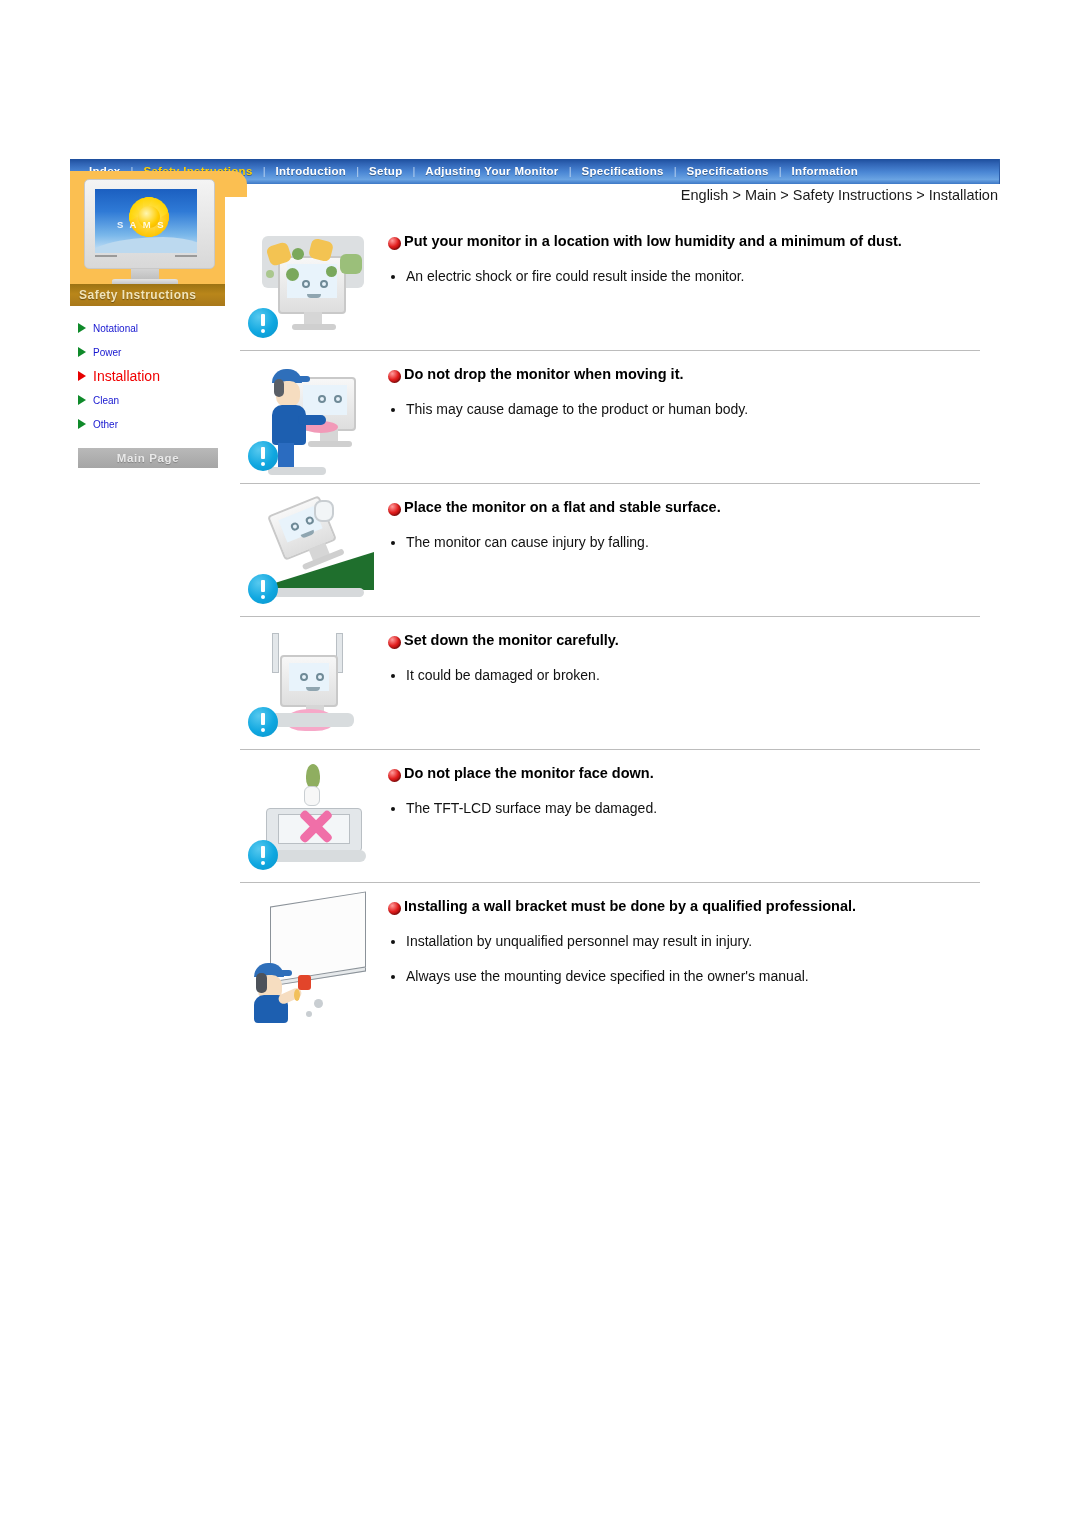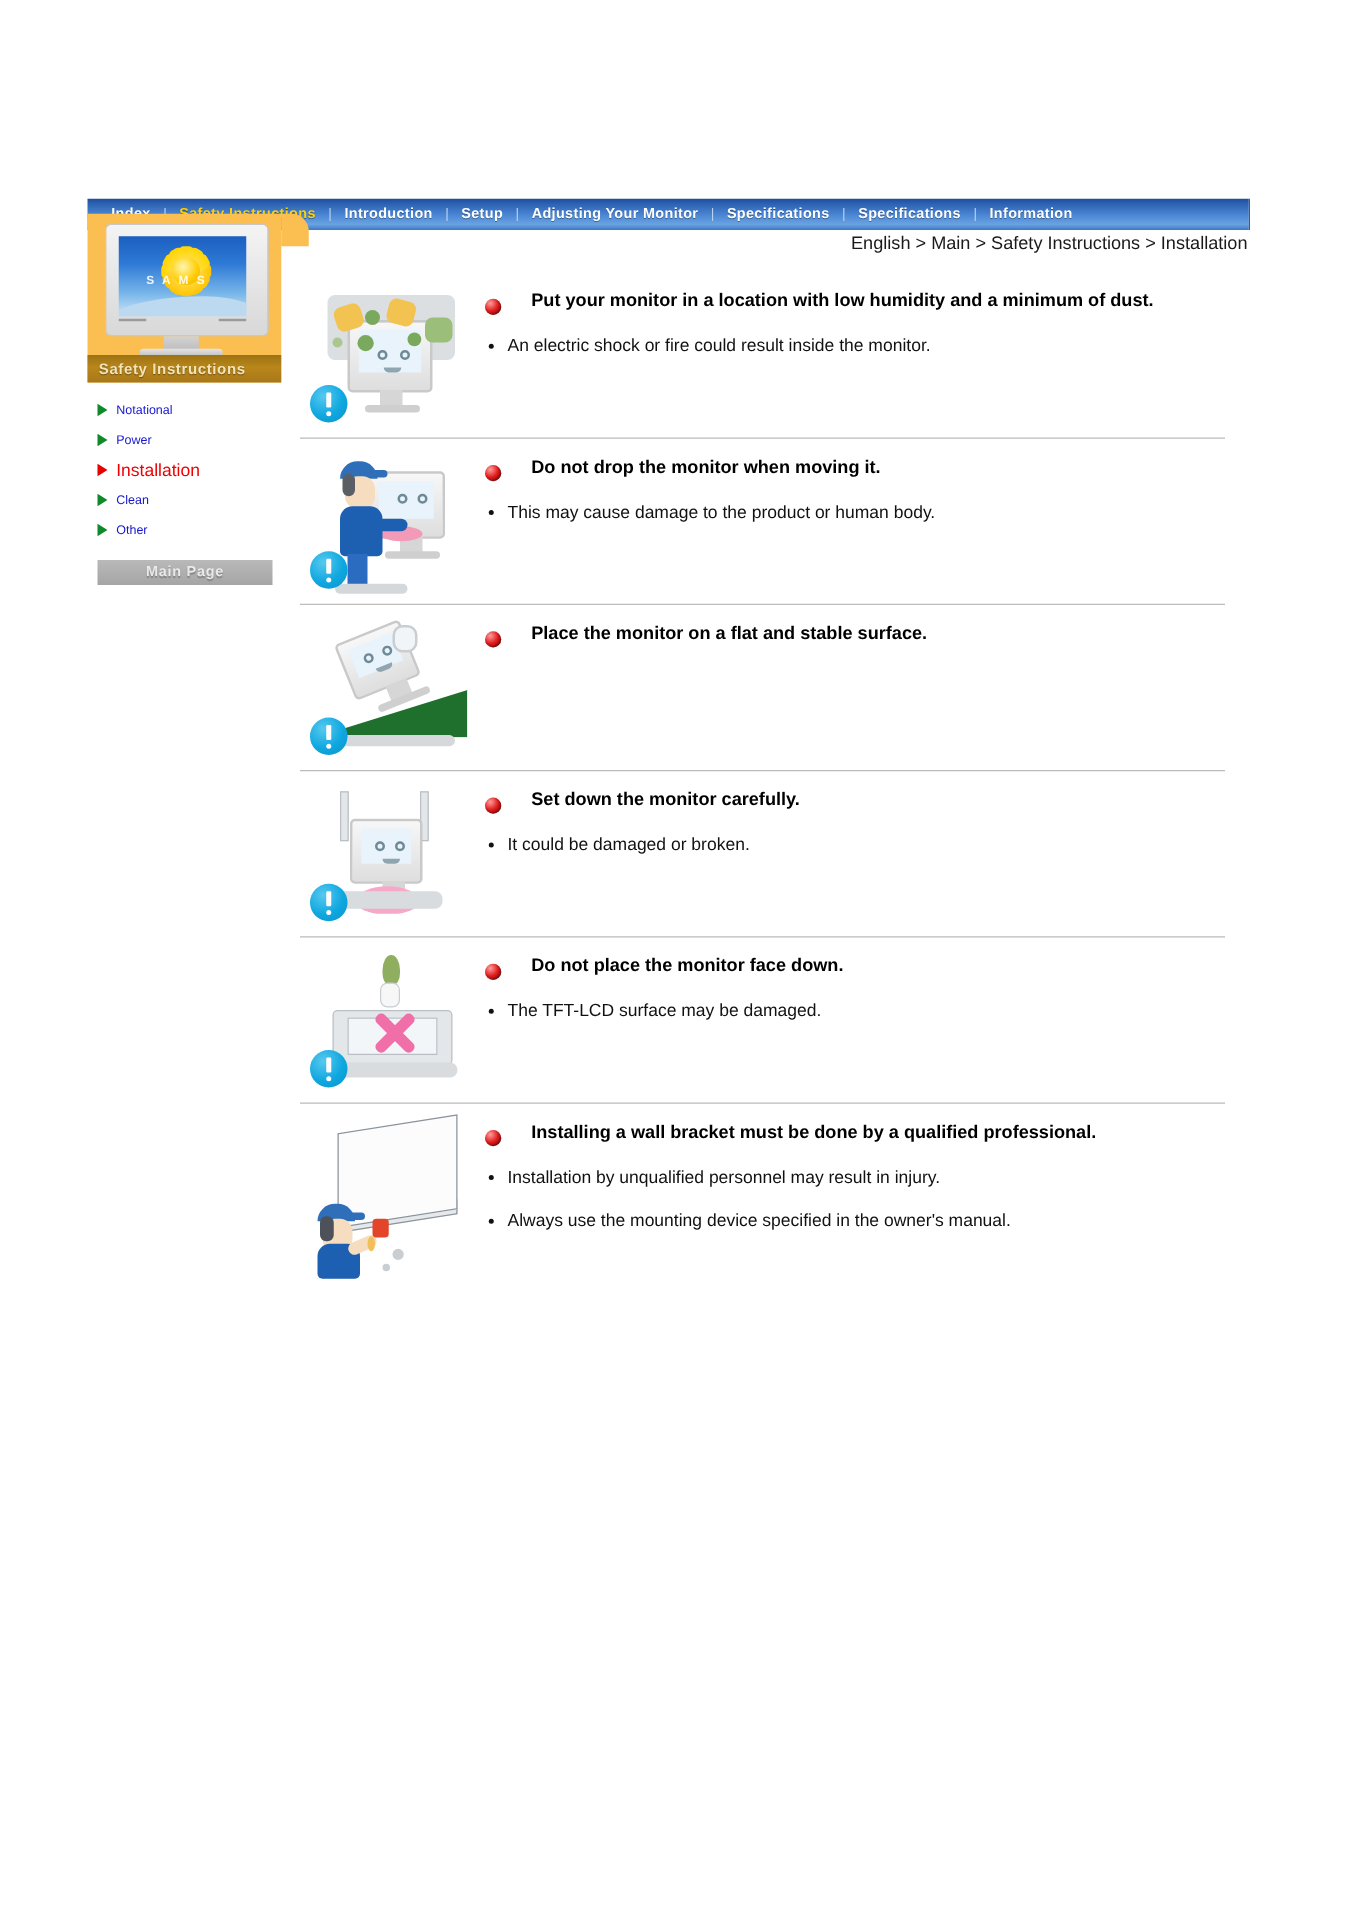--- a/index.html
+++ b/index.html
@@ -230,22 +230,22 @@
     width:4px;height:12px;background:#fff;border-radius:1px;
   }
   .warn::after{
     content:"";
     position:absolute; left:13px; top:21px;
     width:4px;height:4px;background:#fff;border-radius:50%;
   }
   .sec-text { flex: 1 1 auto; padding-top: 14px; }
   .sec-head {
     display: flex;
-    align-items: flex-end;
-    gap: 24px;
+    align-items: center;
+    gap: 3px;
   }
   .ball {
     flex: 0 0 auto;
     margin-top: 3px;
     width: 13px; height: 13px;
     border-radius: 50%;
     background: radial-gradient(circle at 33% 28%, #ff9c9c 0%, #e21d1d 48%, #8c0606 100%);
     box-shadow: inset -1px -1px 2px rgba(0,0,0,.35);
   }
   .head-txt {
@@ -470,20 +470,23 @@
           <div class="ground" style="left:4px;top:56px;width:122px;height:38px;clip-path:polygon(0 100%, 100% 0, 100% 100%);background:#1f6f2d;"></div>
           <div class="shade" style="left:4px;top:92px;width:112px;height:9px;background:#d6d9db;"></div>
           <div class="warn"></div>
         </div>
       </div>
       <div class="sec-text">
         <div class="sec-head">
           <span class="ball"></span>
           <span class="head-txt">Place the monitor on a flat and stable surface.</span>
         </div>
+        <ul class="bullets">
+          <li>The monitor can cause injury by falling.</li>
+        </ul>
       </div>
     </div>
 
     <div class="sec">
       <div class="sec-art">
         <div class="art-box">
           <div class="plank" style="left:24px;top:4px;width:7px;height:40px;"></div>
           <div class="plank" style="left:88px;top:4px;width:7px;height:40px;"></div>
           <div class="monitor-sm" style="left:32px;top:26px;width:58px;height:52px;">
             <div class="glass"></div>

